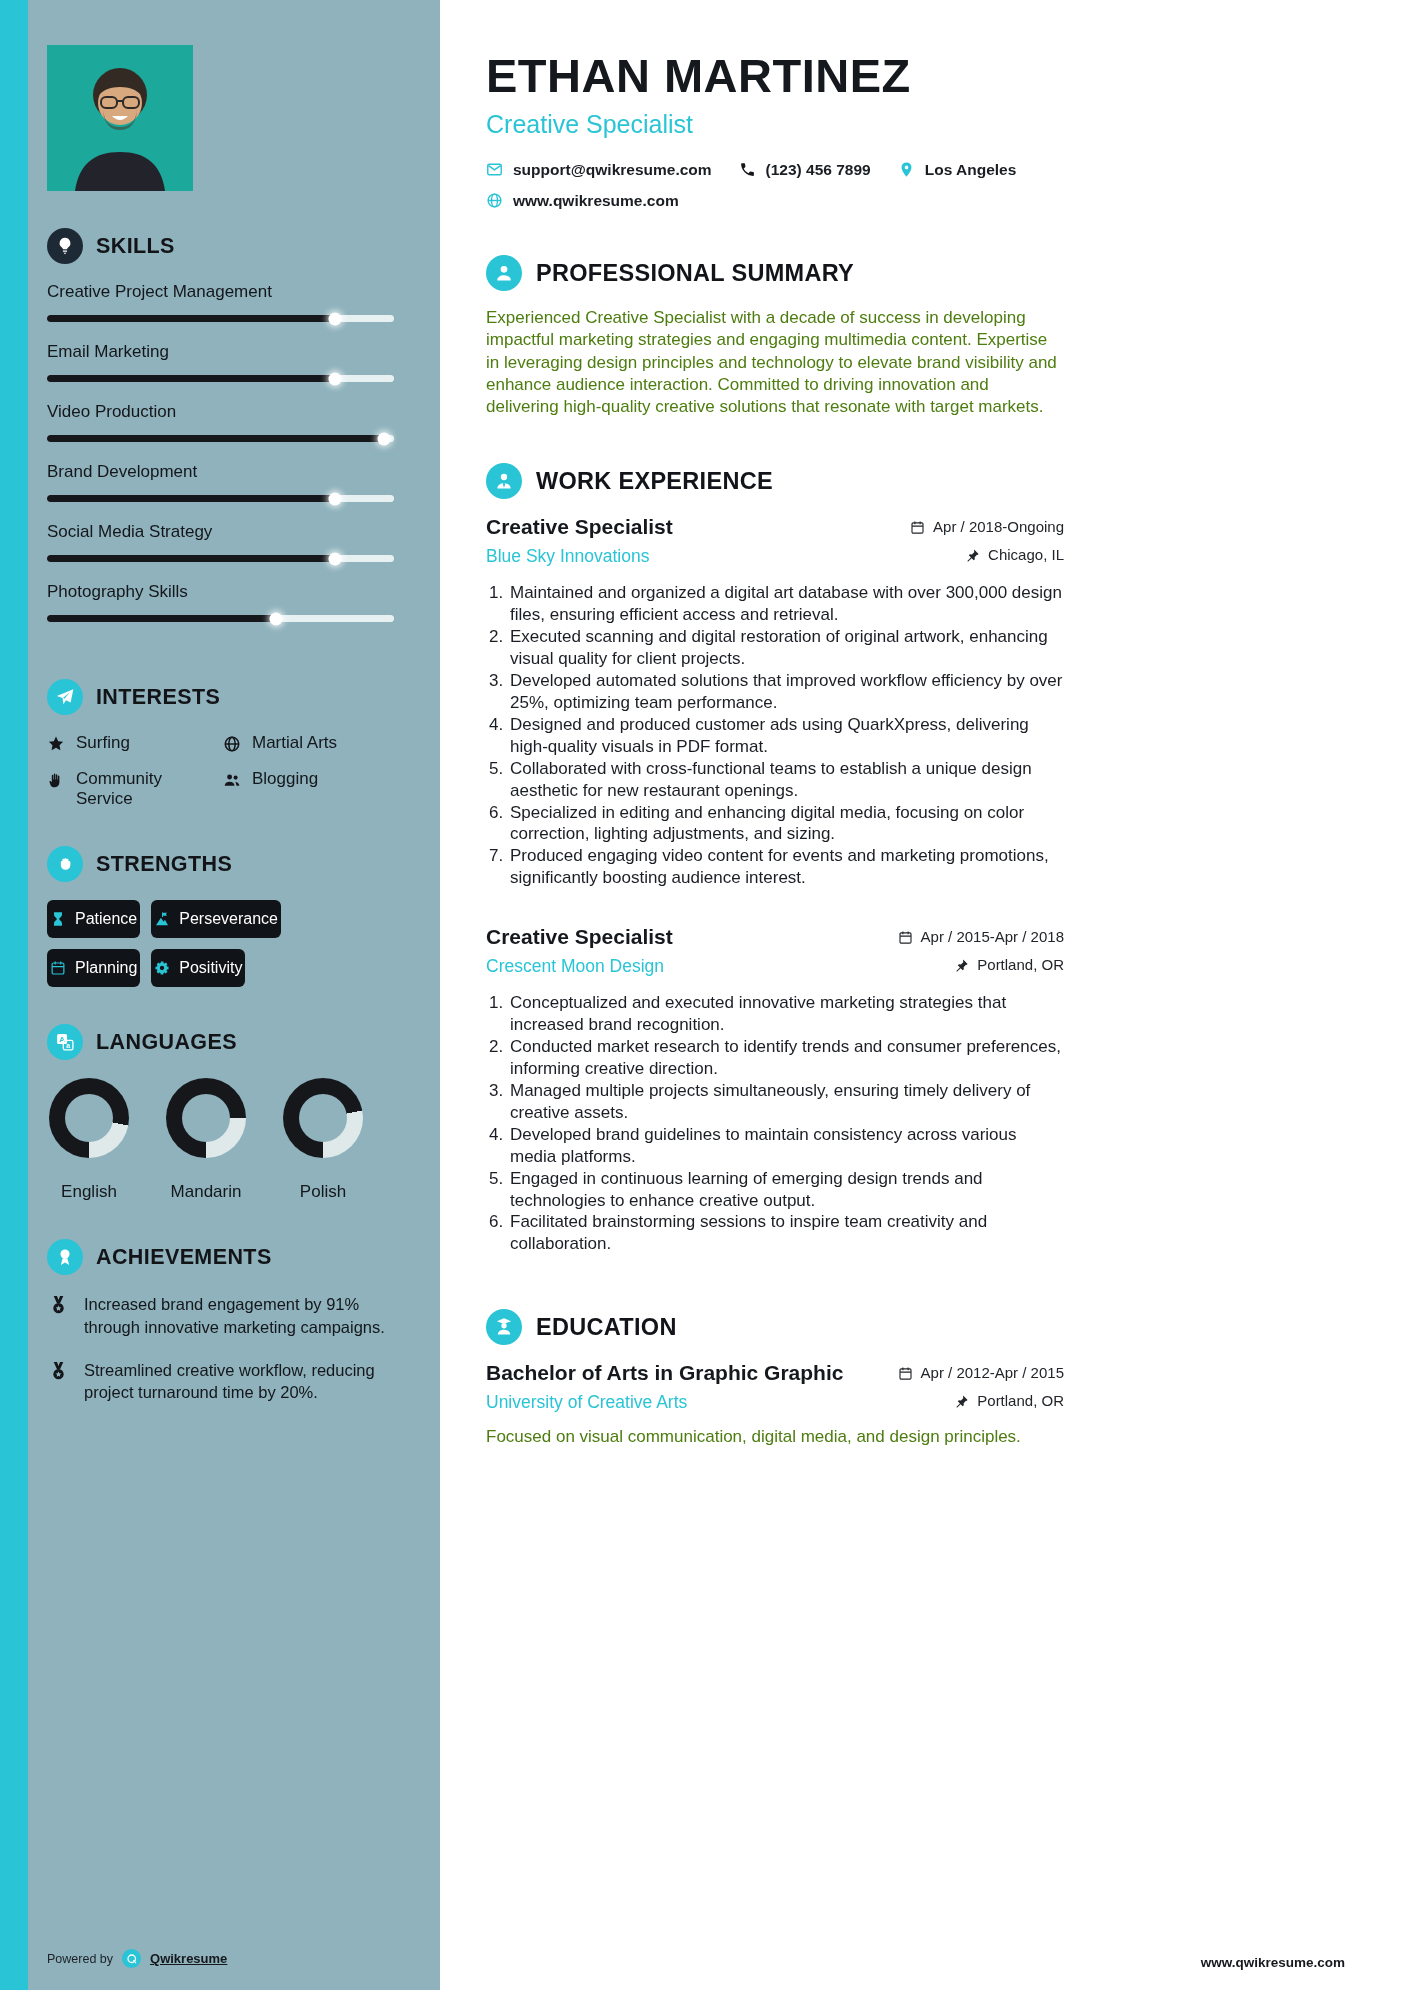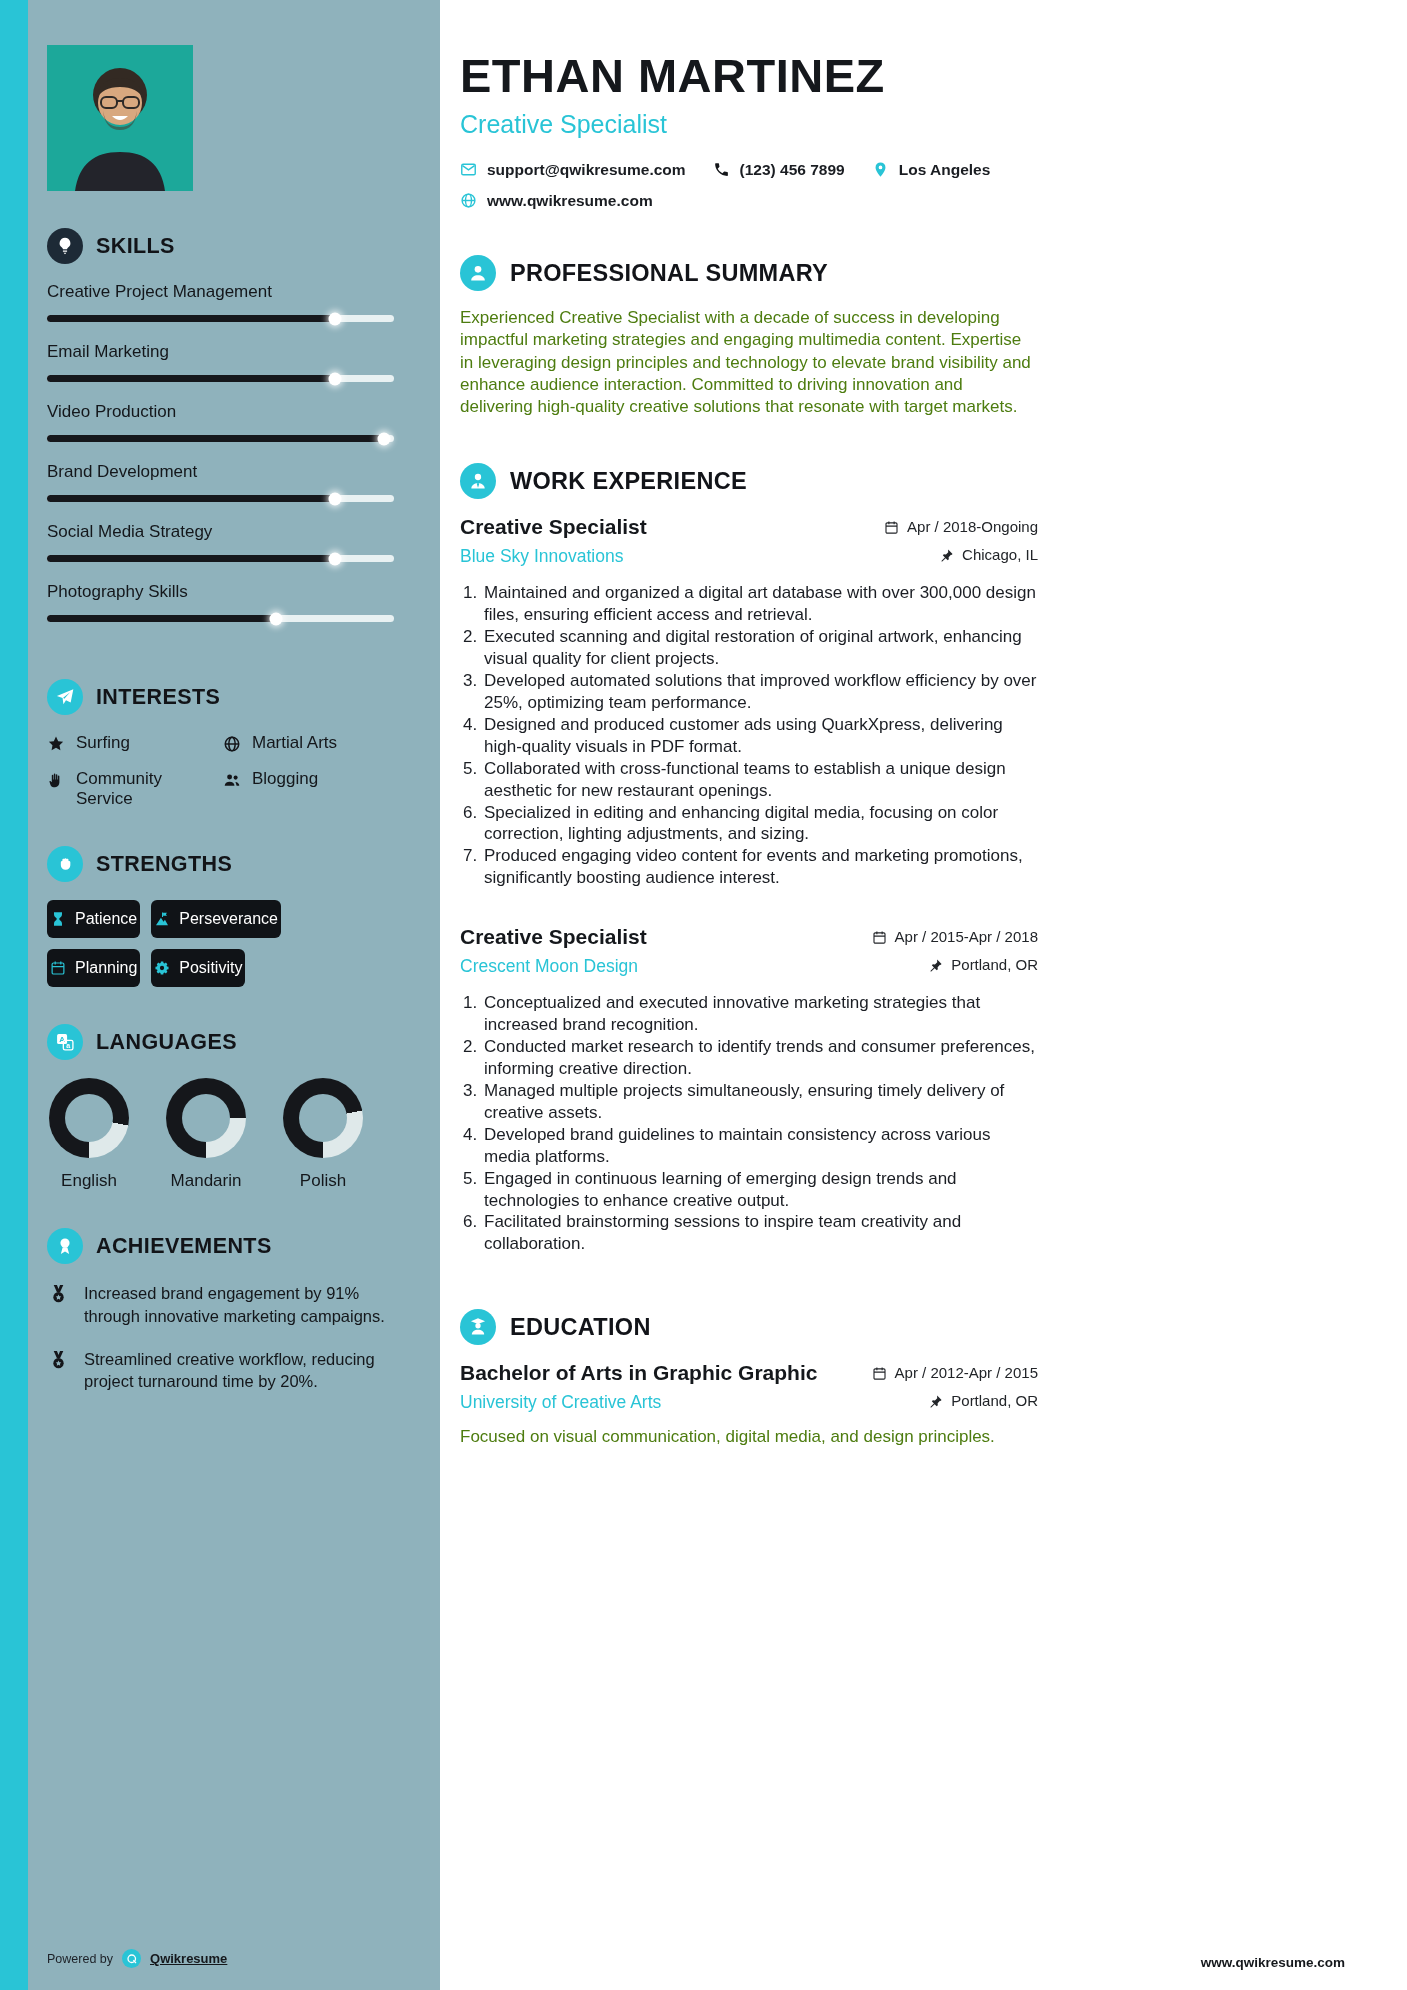--- a/index.html
+++ b/index.html
@@ -34,32 +34,32 @@
   .interest .ic{width:18px;height:18px;margin-top:2px;color:#14161a}
   
   .pills{display:flex;flex-wrap:wrap;gap:11px;max-width:330px}
   .pill{display:inline-flex;align-items:center;gap:9px;background:#101317;color:#fff;border-radius:6px;padding:10px 3px;font-size:16px}
   .pill .ic{width:16px;height:16px;color:var(--accent)}
   
   .langs{display:flex;gap:33px}
   .lang{display:flex;flex-direction:column;align-items:center;width:84px}
   .donut{width:80px;height:80px;border-radius:50%;background:conic-gradient(from 180deg,#15171b var(--level,75%),#dfe9ea 0);position:relative}
   .donut::after{content:"";position:absolute;inset:16px;background:var(--sidebar);border-radius:50%}
-  .lang-label{margin-top:13px;font-size:17px;color:#14171b}
+  .lang-label{margin-top:24px;font-size:17px;color:#14171b}
   
   .ach{display:flex;gap:14px;margin-bottom:20px;font-size:16.5px;line-height:1.38;color:#14171b}
   .ach .ic{width:23px;height:23px;margin-top:1px;color:#14161a}
   
   .side-footer{margin-top:auto;display:flex;align-items:center;gap:9px;font-size:12.5px;color:#1d2127;padding-bottom:2px}
   .qlogo{width:19px;height:19px;background:var(--accent);border-radius:50%;display:inline-flex;align-items:center;justify-content:center;color:#fff}
   .qlogo svg{width:12px;height:12px}
   .brand{color:#15181c;font-weight:bold;font-size:13px;text-decoration:underline;cursor:pointer}
 
   
-  main{flex:1;position:relative;padding:48px 0 0 20px;min-width:0}
+  main{flex:1;position:relative;padding:48px 0 0 46px;min-width:0}
   .main-col{width:578px}
   .name{font-size:47px;font-weight:bold;letter-spacing:.5px;margin:0;color:#15181c}
   .role{font-size:25px;color:var(--accent);margin-top:7px}
   .contact-row{display:flex;gap:27px;margin-top:22px;align-items:center}
   .contact-row.second{margin-top:13px}
   .contact-item{display:flex;gap:10px;font-size:15.5px;font-weight:bold;color:#1a1d22}
   .contact-item .ic{width:17px;height:17px}
   .cyan-ic{color:var(--accent)}
   .dark-ic{color:#14161a}
   .main-head{display:flex;align-items:center;gap:14px;margin-top:45px;margin-bottom:16px}

